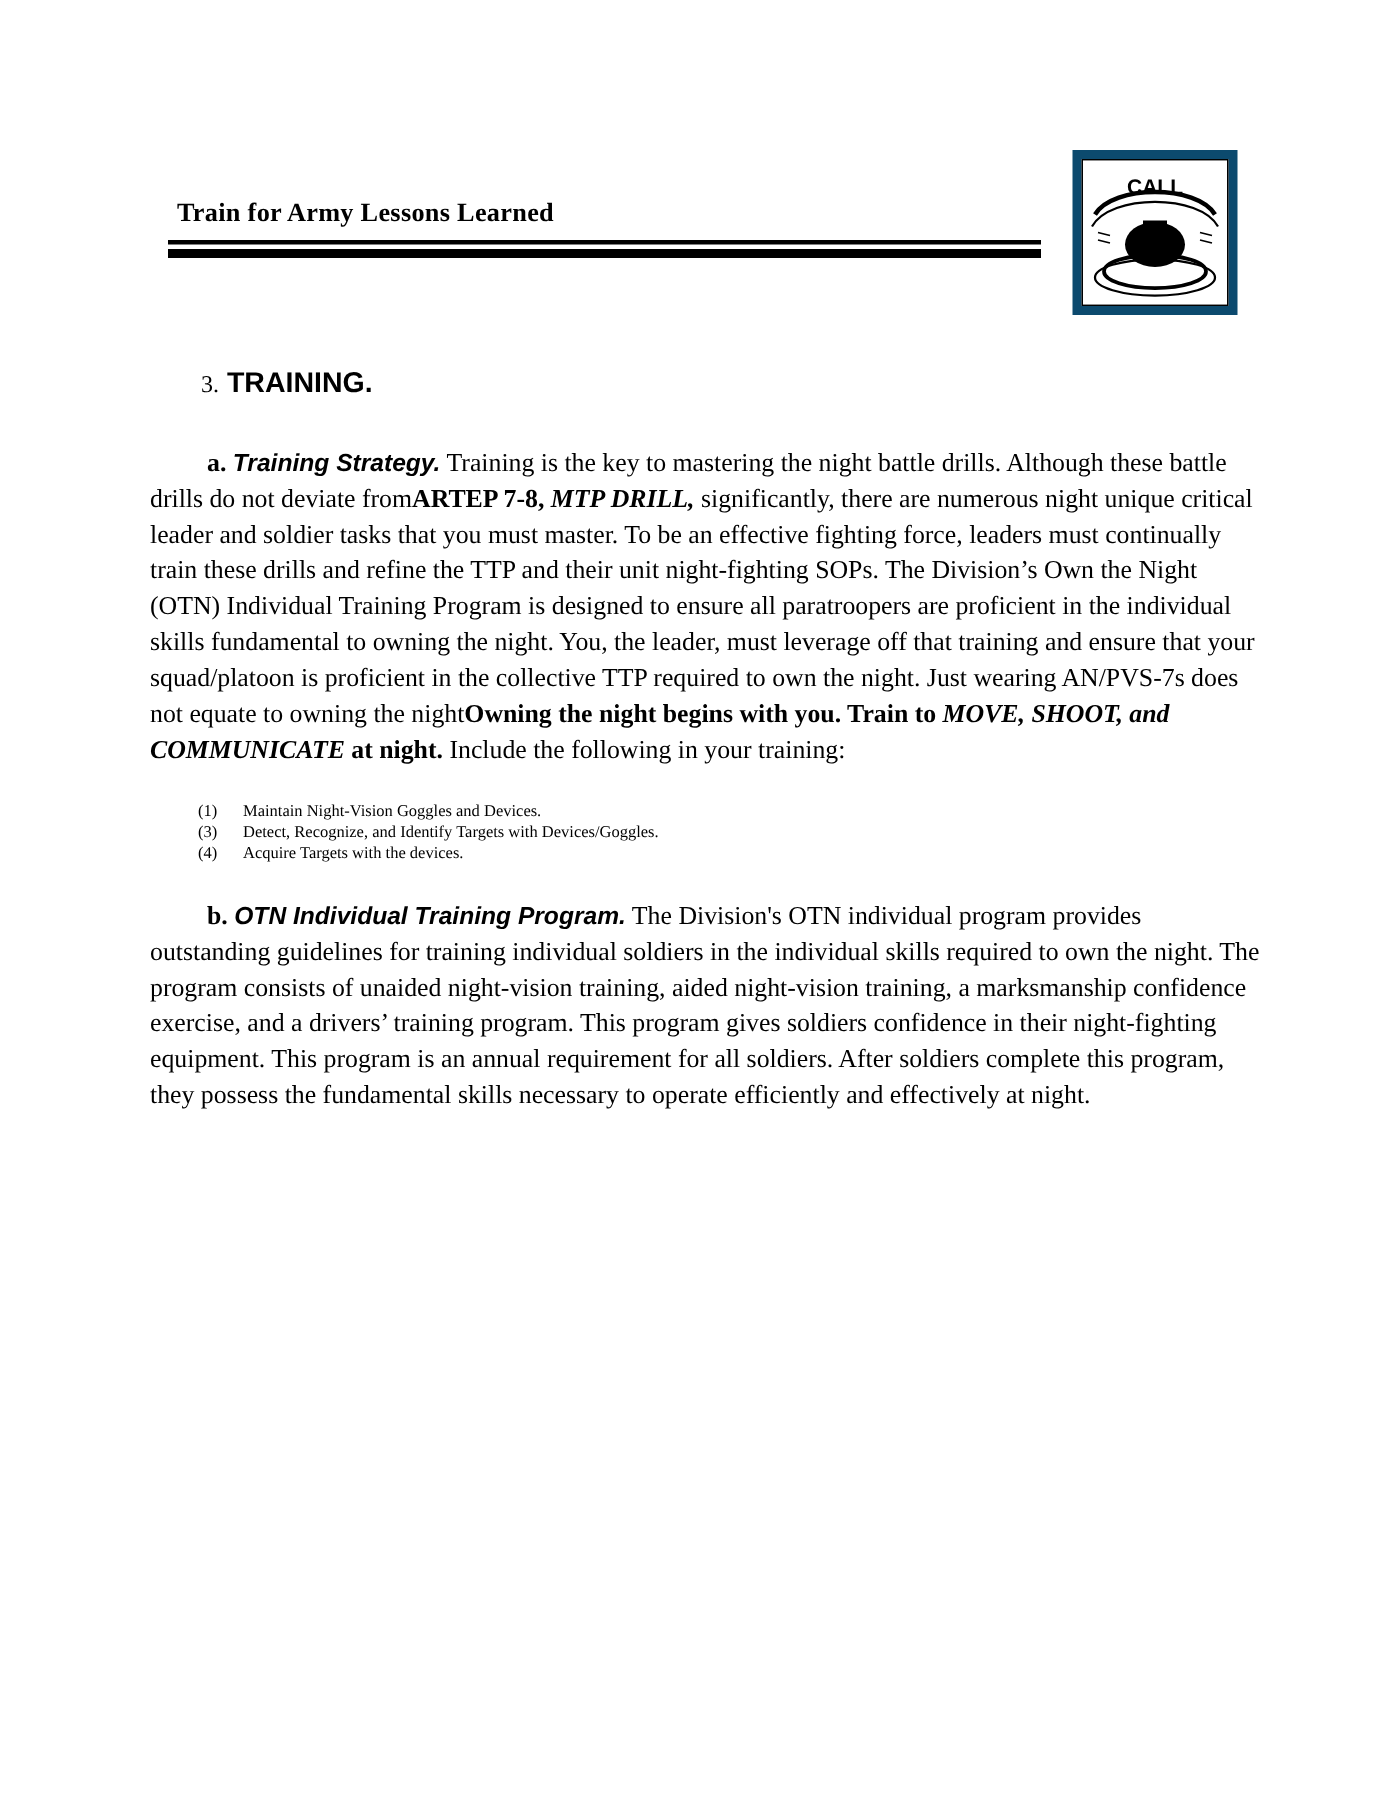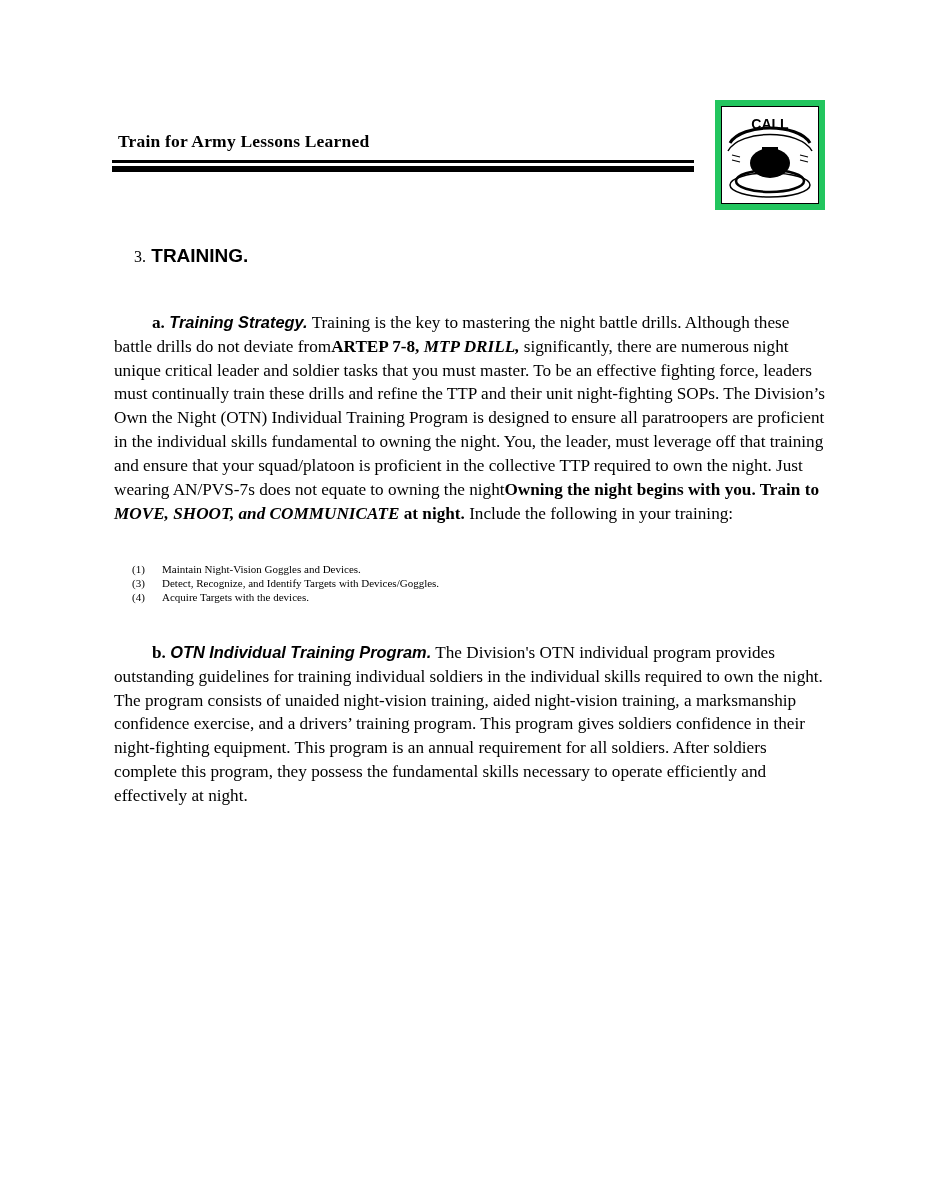--- a/index.html
+++ b/index.html
@@ -61,21 +61,21 @@
     background: #000;
   }
 
   
   .logo-box {
     position: absolute;
     left: 603px;
     top: 4px;
     width: 110px;
     height: 110px;
-    background: #22c55e;
+    background: #0c4a6e;
     padding: 6px;
     box-sizing: border-box;
   }
   .logo-inner {
     width: 100%;
     height: 100%;
     background: #ffffff;
     position: relative;
     overflow: hidden;
     border: 1px solid #000;
@@ -99,21 +99,21 @@
     line-height: 1.3;
   }
   .section-heading .num {
     font-family: "Liberation Serif", serif;
     font-weight: normal;
     font-size: 16px;
   }
   p.para {
     font-size: 17.2px;
     line-height: 1.39;
-    margin: 14px;
+    margin: 0;
     text-align: left;
   }
   .para-spacer-lg { height: 28px; }
   .para-spacer-md { height: 22px; }
   .first-line-indent { display: inline-block; width: 38px; }
   .bi {
     font-family: "Liberation Sans", sans-serif;
     font-weight: bold;
     font-style: italic;
     font-size: 16.4px;

